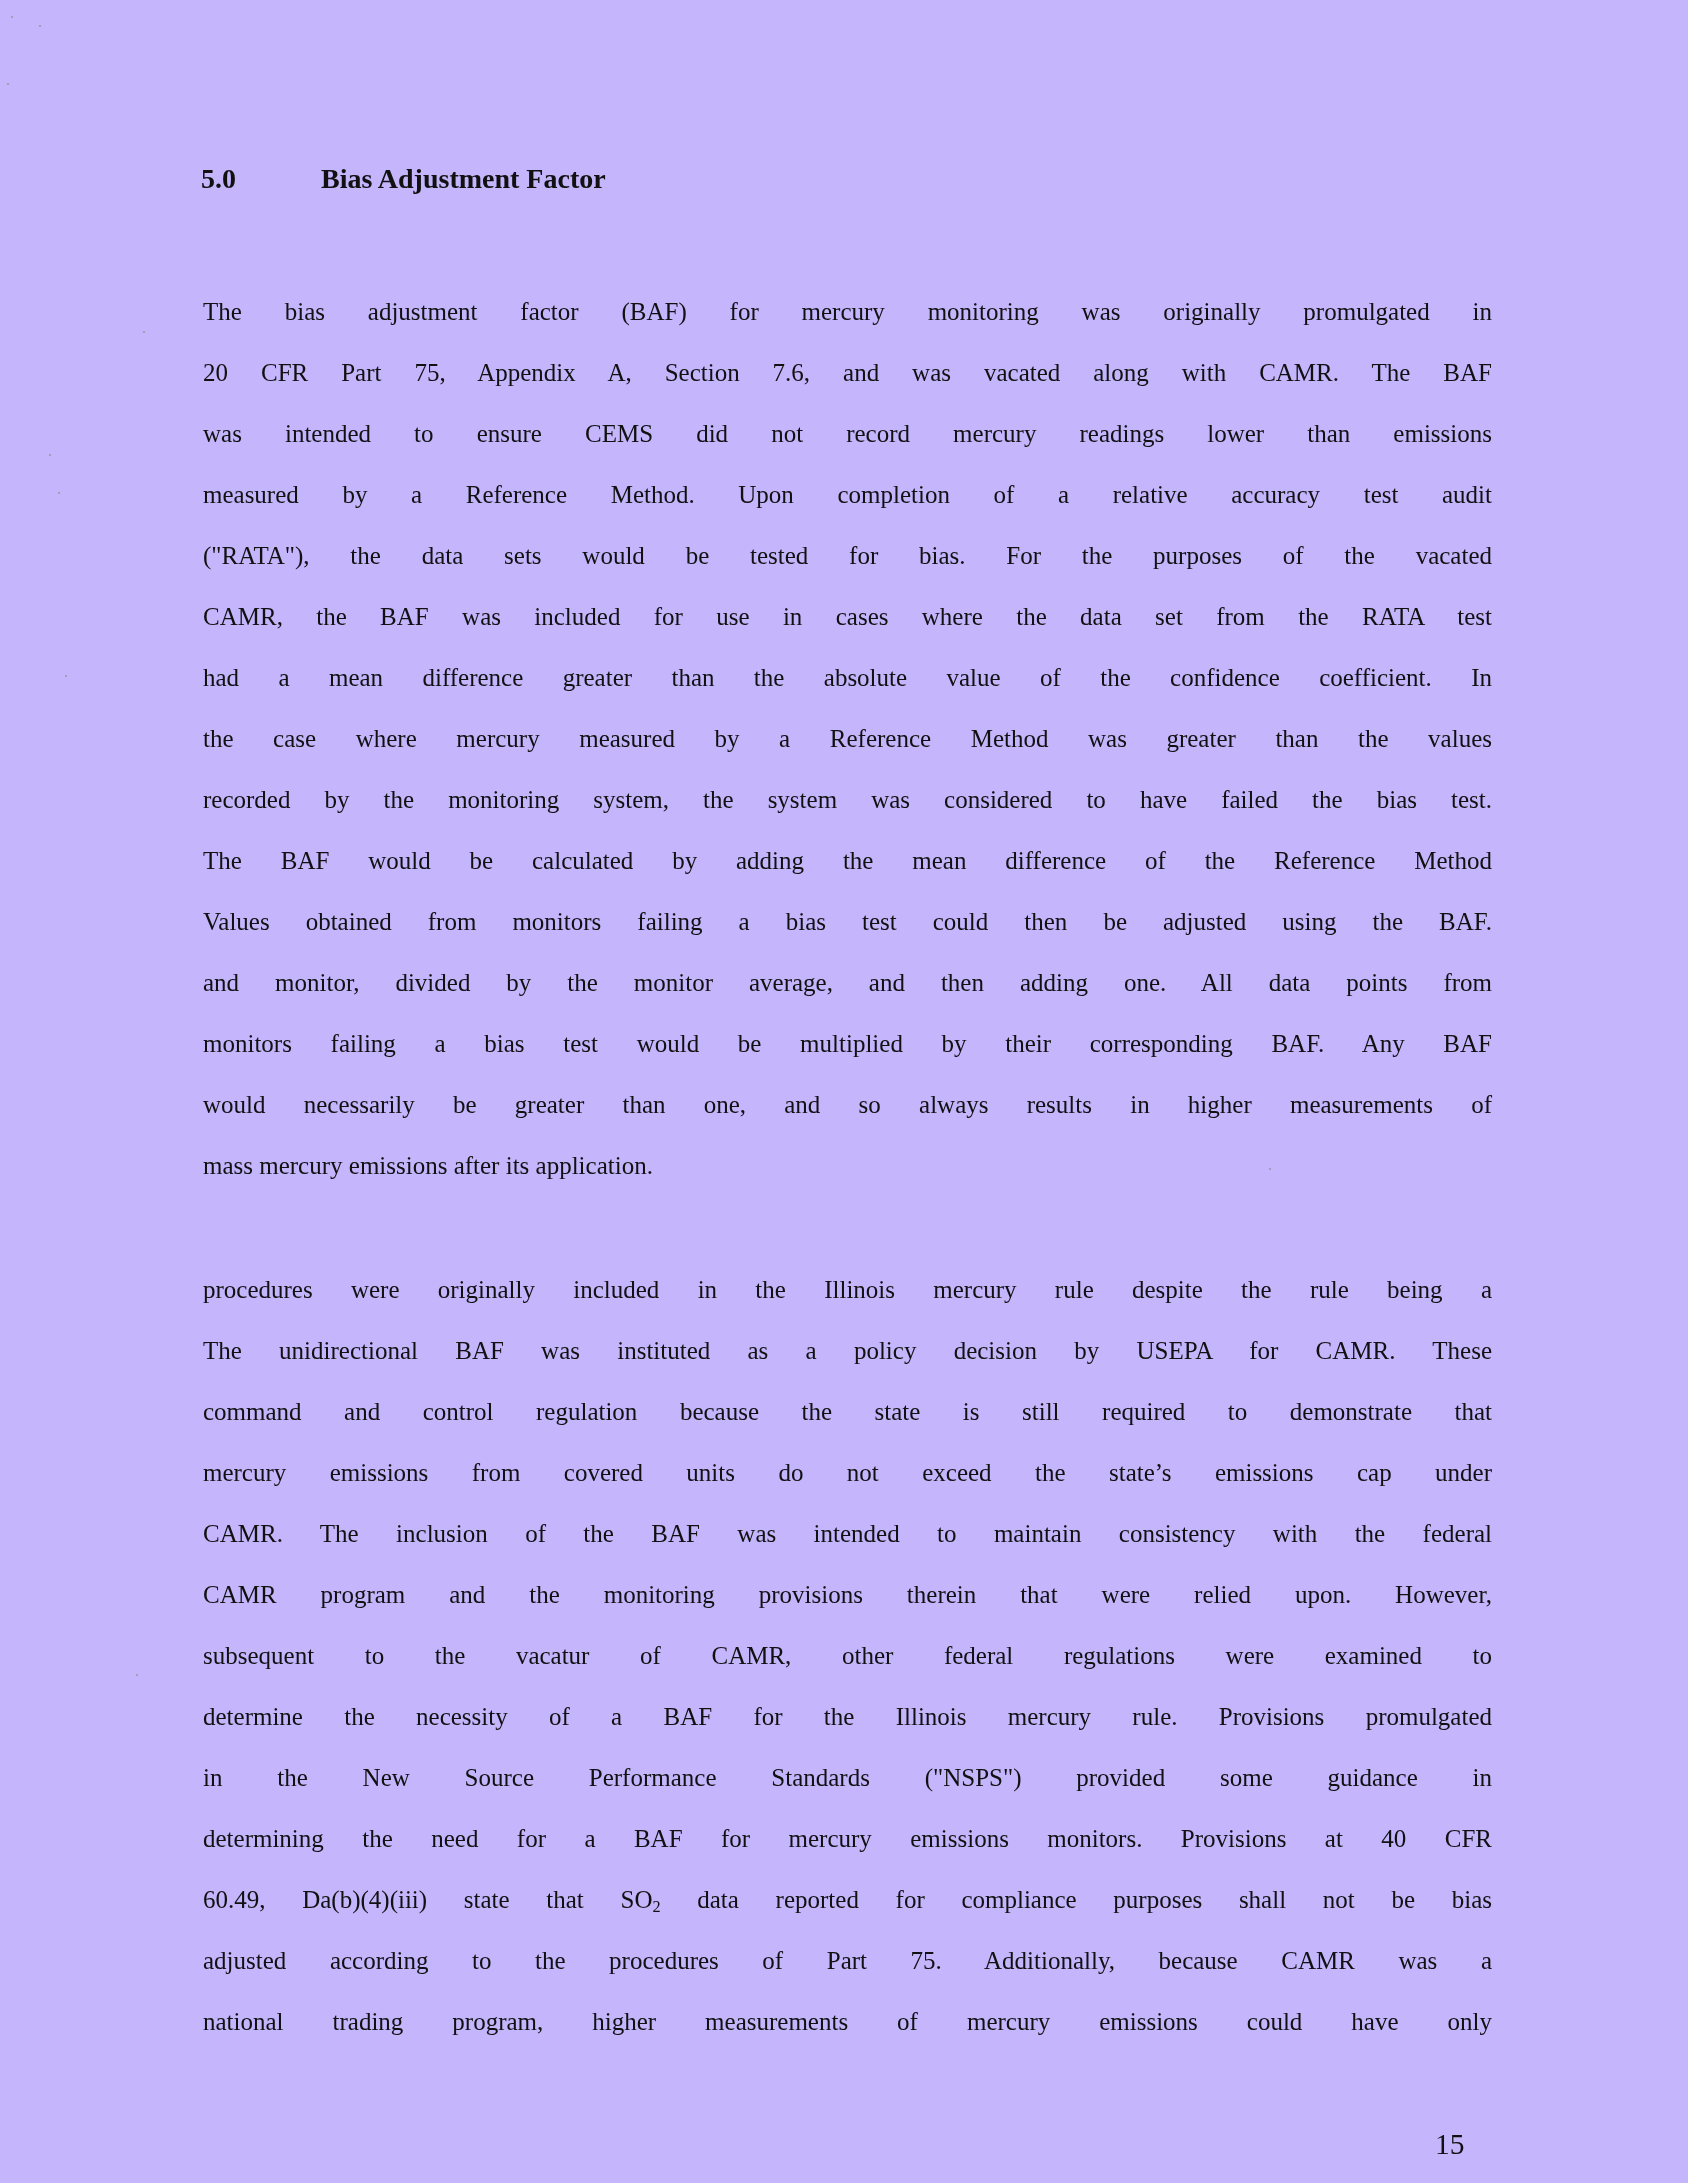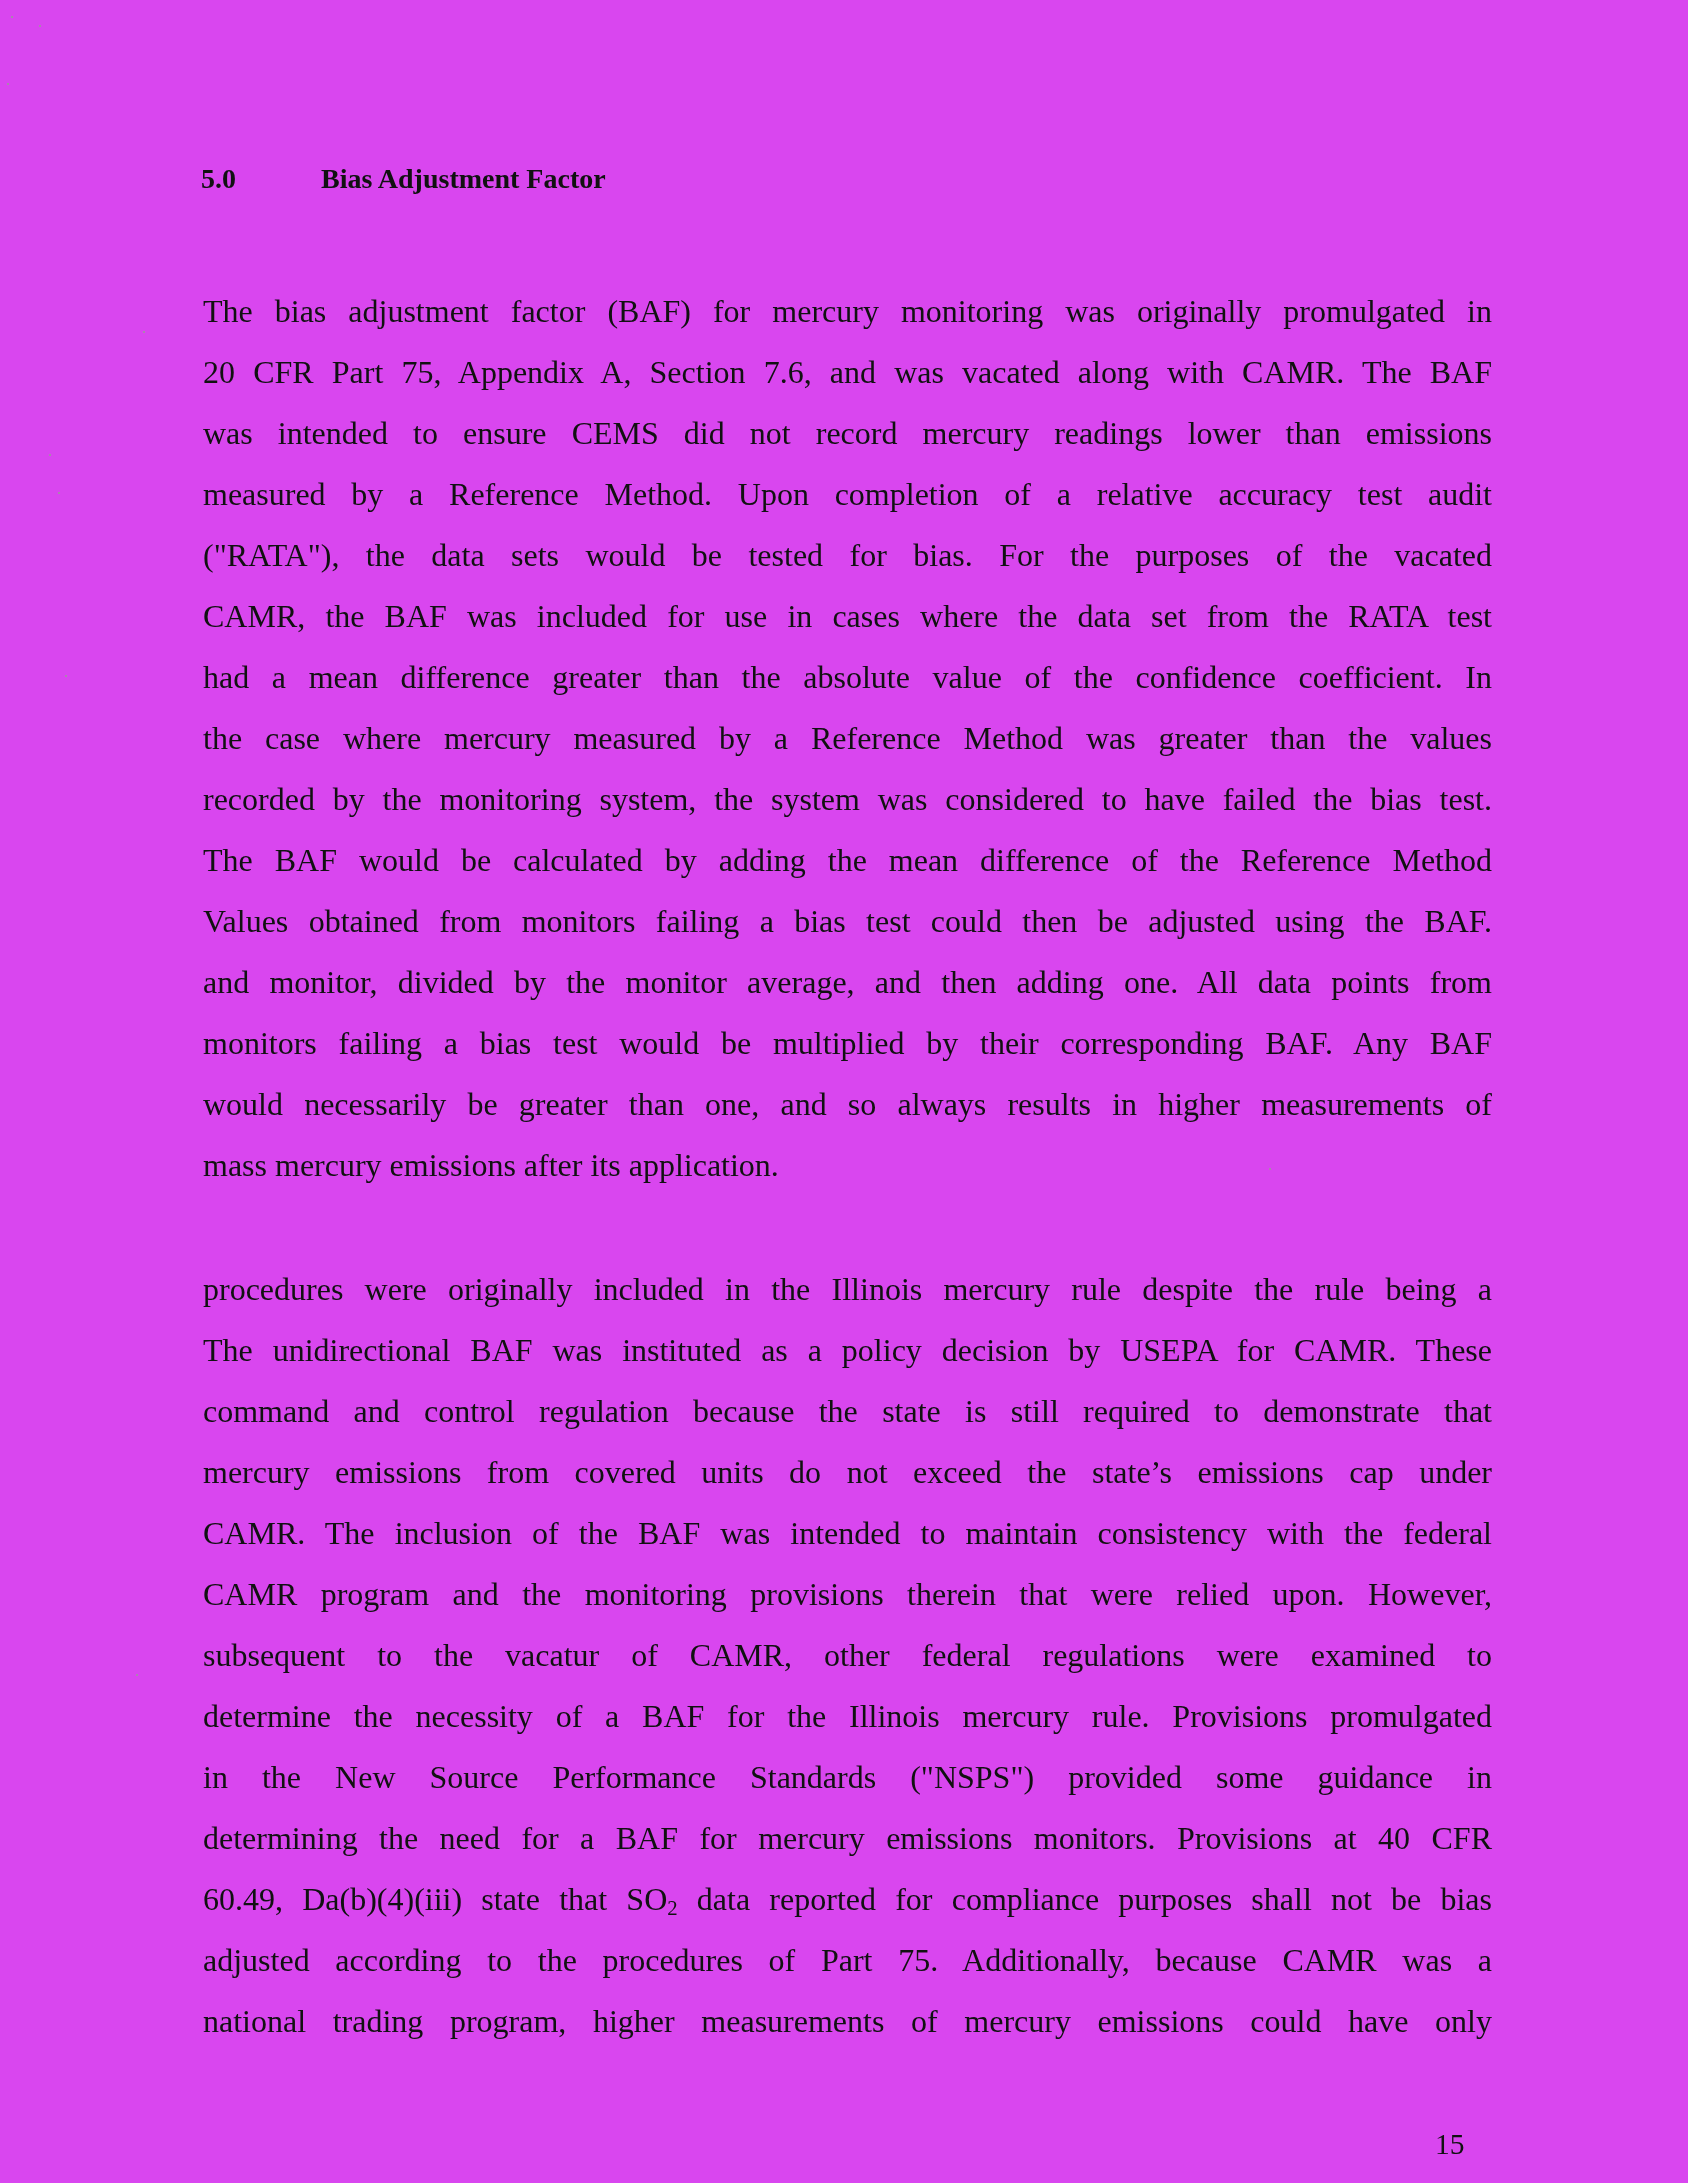--- a/index.html
+++ b/index.html
@@ -1,30 +1,30 @@
 <!DOCTYPE html>
 <html style="font-size:11.3px"><head>
   <meta charset="utf-8">
   <style>
     html, body { margin: 0; padding: 0; background: #ffffff; }
     body { width: 1688px; height: 2183px; position: relative; overflow: hidden; }
     .page {
       position: absolute; left: 0; top: 0; width: 1688px; height: 2183px;
-      background: #d946ef; color: #111111;
+      background: #c4b5fd; color: #111111;
       font-family: "Liberation Serif", "DejaVu Serif", serif;
     }
     .heading {
       position: absolute; left: 201px; top: 163px;
       font-size: 28px; font-weight: bold; white-space: nowrap;
     }
     .heading .num { display: inline-block; width: 120px; }
     .para { position: absolute; left: 203px; width: 1289px; }
     .line {
       display: block; height: 61px; line-height: 61px;
-      font-size: 32px; white-space: nowrap;
+      font-size: 25px; white-space: nowrap;
       text-align: justify; text-align-last: justify;
     }
     .line.last { text-align-last: left; }
     #p1 { top: 281px; }
     #p2 { top: 1259px; }
     .page-number {
       position: absolute; left: 1435px; top: 2128px;
       font-size: 29.5px;
     }
     .speck { position: absolute; width: 2.1px; height: 2.1px; background: #9a9a9a; border-radius: 50%; }

